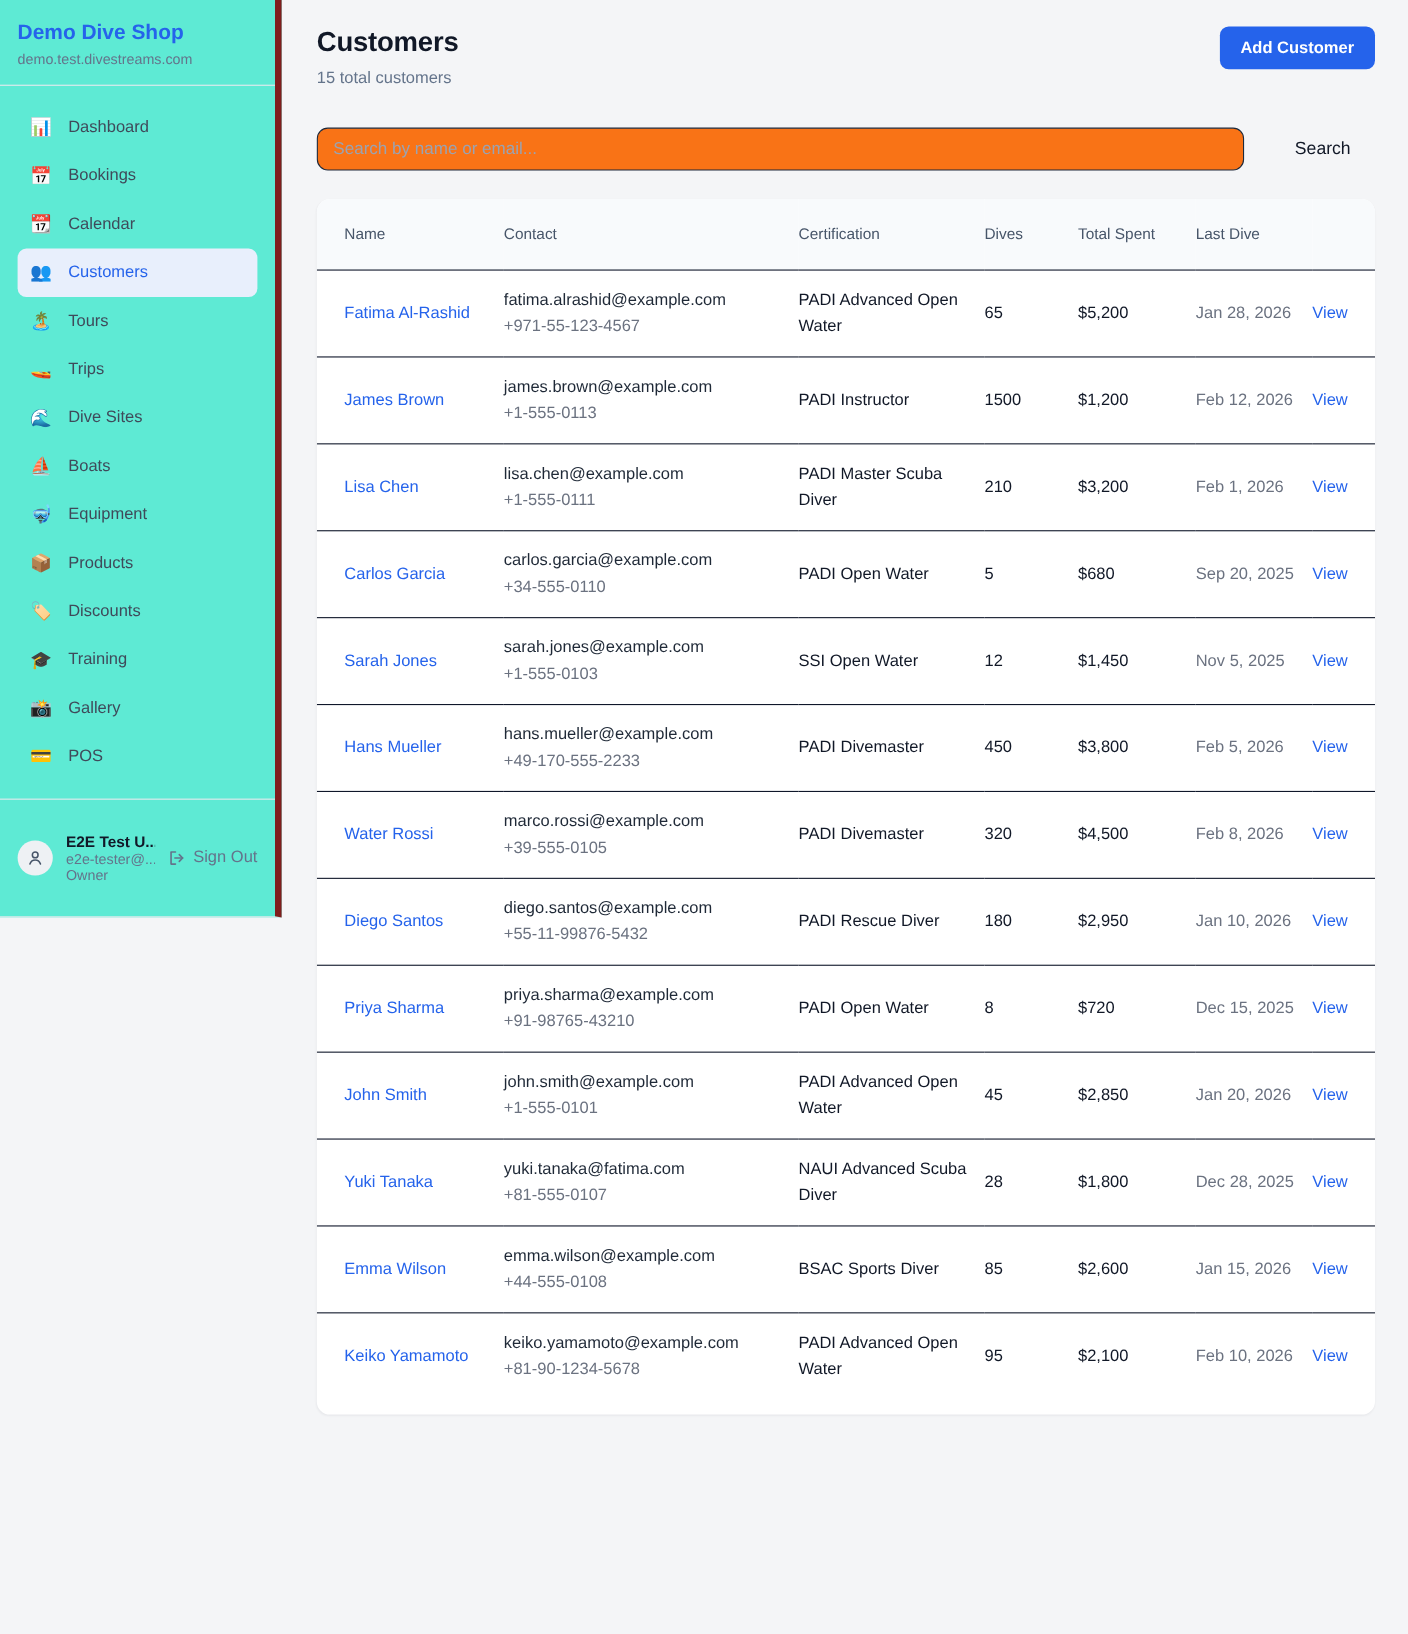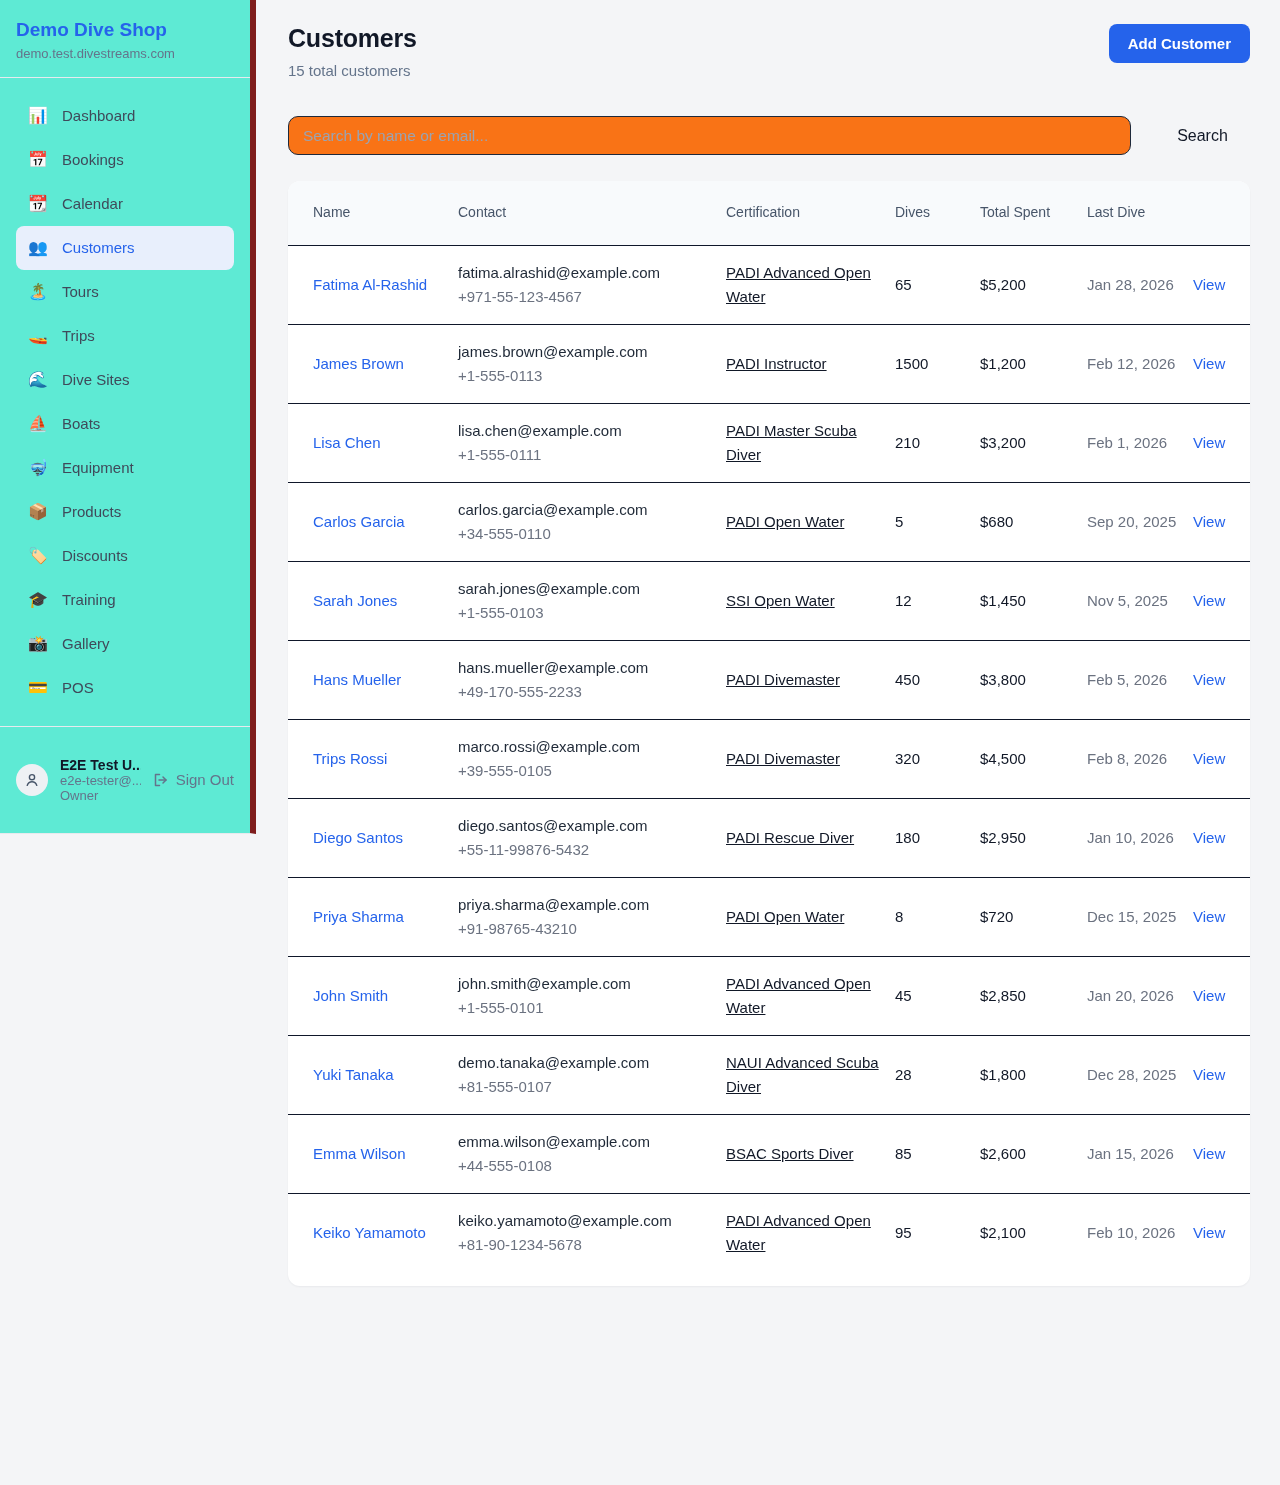--- a/index.html
+++ b/index.html
@@ -91,21 +91,21 @@
   thead th:first-child, tbody td:first-child { padding-left: 25px; }
   tbody td {
     vertical-align: middle; padding: 15px 12px 15px 0;
     font-size: 15px; line-height: 1.6; color: #111827;
     border-bottom: 1px solid #0f172a;
   }
   tbody tr:last-child td { border-bottom: none; }
   a.name-link { color: #2563eb; font-weight: 500; text-decoration: none; cursor: pointer; }
   .email { color: #1f2937; }
   .phone { color: #6b7280; }
-  td.c-cert { color: #111827; text-decoration: underline; }
+  td.c-cert { color: #111827; }
   td.c-cert.muted { color: #9ca3af; }
   td.c-last { color: #6b7280; }
   a.view-link { color: #2563eb; font-weight: 500; text-decoration: none; cursor: pointer; }
   td.c-view { padding-right: 25px; }
   svg.ico { display: block; }
 </style>
 </head>
 <body>
 
 <div class="app">
@@ -302,21 +302,21 @@
                 <div class="email">hans.mueller@example.com</div>
                 <div class="phone">+49-170-555-2233</div>
               </td>
             <td class="c-cert">PADI Divemaster</td>
             <td>450</td>
             <td>$3,800</td>
             <td class="c-last">Feb 5, 2026</td>
             <td class="c-view"><a class="view-link">View</a></td>
           </tr>
           <tr>
-            <td><a class="name-link">Trips Rossi</a></td>
+            <td><a class="name-link">Water Rossi</a></td>
             <td>
                 <div class="email">marco.rossi@example.com</div>
                 <div class="phone">+39-555-0105</div>
               </td>
             <td class="c-cert">PADI Divemaster</td>
             <td>320</td>
             <td>$4,500</td>
             <td class="c-last">Feb 8, 2026</td>
             <td class="c-view"><a class="view-link">View</a></td>
           </tr>
@@ -352,21 +352,21 @@
               </td>
             <td class="c-cert">PADI Advanced Open Water</td>
             <td>45</td>
             <td>$2,850</td>
             <td class="c-last">Jan 20, 2026</td>
             <td class="c-view"><a class="view-link">View</a></td>
           </tr>
           <tr>
             <td><a class="name-link">Yuki Tanaka</a></td>
             <td>
-                <div class="email">demo.tanaka@example.com</div>
+                <div class="email">yuki.tanaka@fatima.com</div>
                 <div class="phone">+81-555-0107</div>
               </td>
             <td class="c-cert">NAUI Advanced Scuba Diver</td>
             <td>28</td>
             <td>$1,800</td>
             <td class="c-last">Dec 28, 2025</td>
             <td class="c-view"><a class="view-link">View</a></td>
           </tr>
           <tr>
             <td><a class="name-link">Emma Wilson</a></td>

